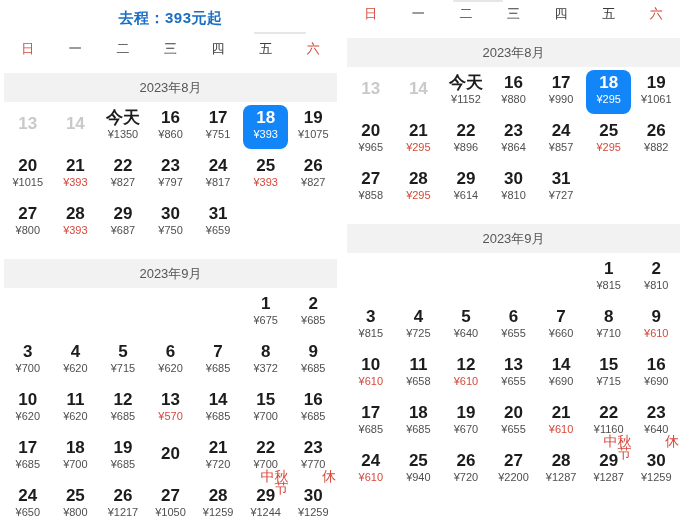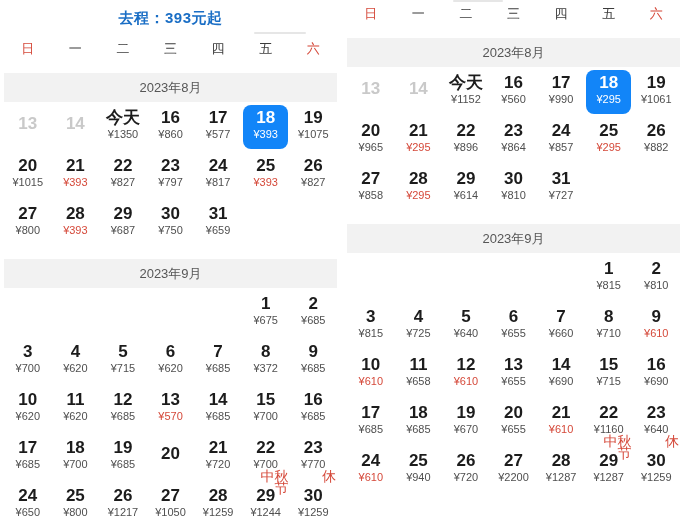--- a/index.html
+++ b/index.html
@@ -76,21 +76,21 @@
           <div class="cell">
             <span class="num">今天</span>
             <span class="price">¥1350</span>
           </div>
           <div class="cell">
             <span class="num">16</span>
             <span class="price">¥860</span>
           </div>
           <div class="cell">
             <span class="num">17</span>
-            <span class="price">¥577</span>
+            <span class="price">¥751</span>
           </div>
           <div class="cell selected">
             <span class="num">18</span>
             <span class="price">¥393</span>
           </div>
           <div class="cell">
             <span class="num">19</span>
             <span class="price">¥1075</span>
           </div>
         </div>
@@ -307,21 +307,21 @@
           </div>
           <div class="cell disabled noprice">
             <span class="num">14</span>
           </div>
           <div class="cell">
             <span class="num">今天</span>
             <span class="price">¥1152</span>
           </div>
           <div class="cell">
             <span class="num">16</span>
-            <span class="price">¥560</span>
+            <span class="price">¥880</span>
           </div>
           <div class="cell">
             <span class="num">17</span>
             <span class="price">¥990</span>
           </div>
           <div class="cell selected">
             <span class="num">18</span>
             <span class="price">¥295</span>
           </div>
           <div class="cell">

